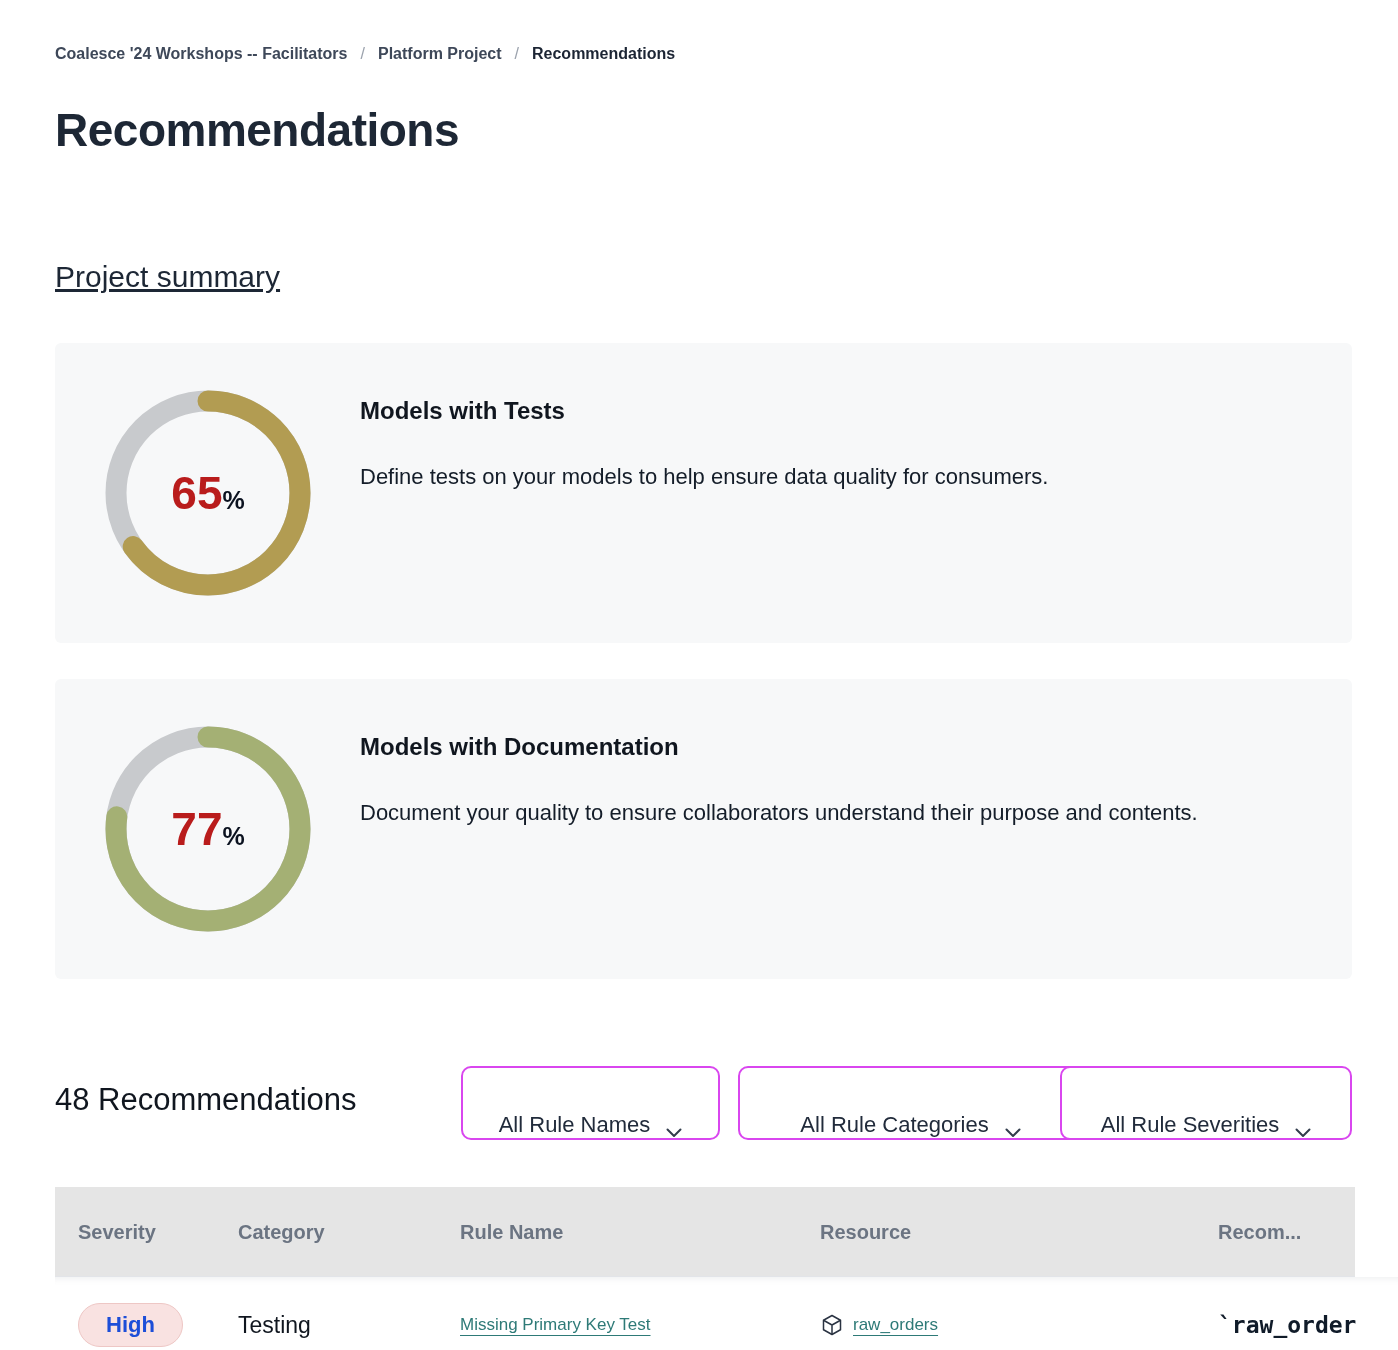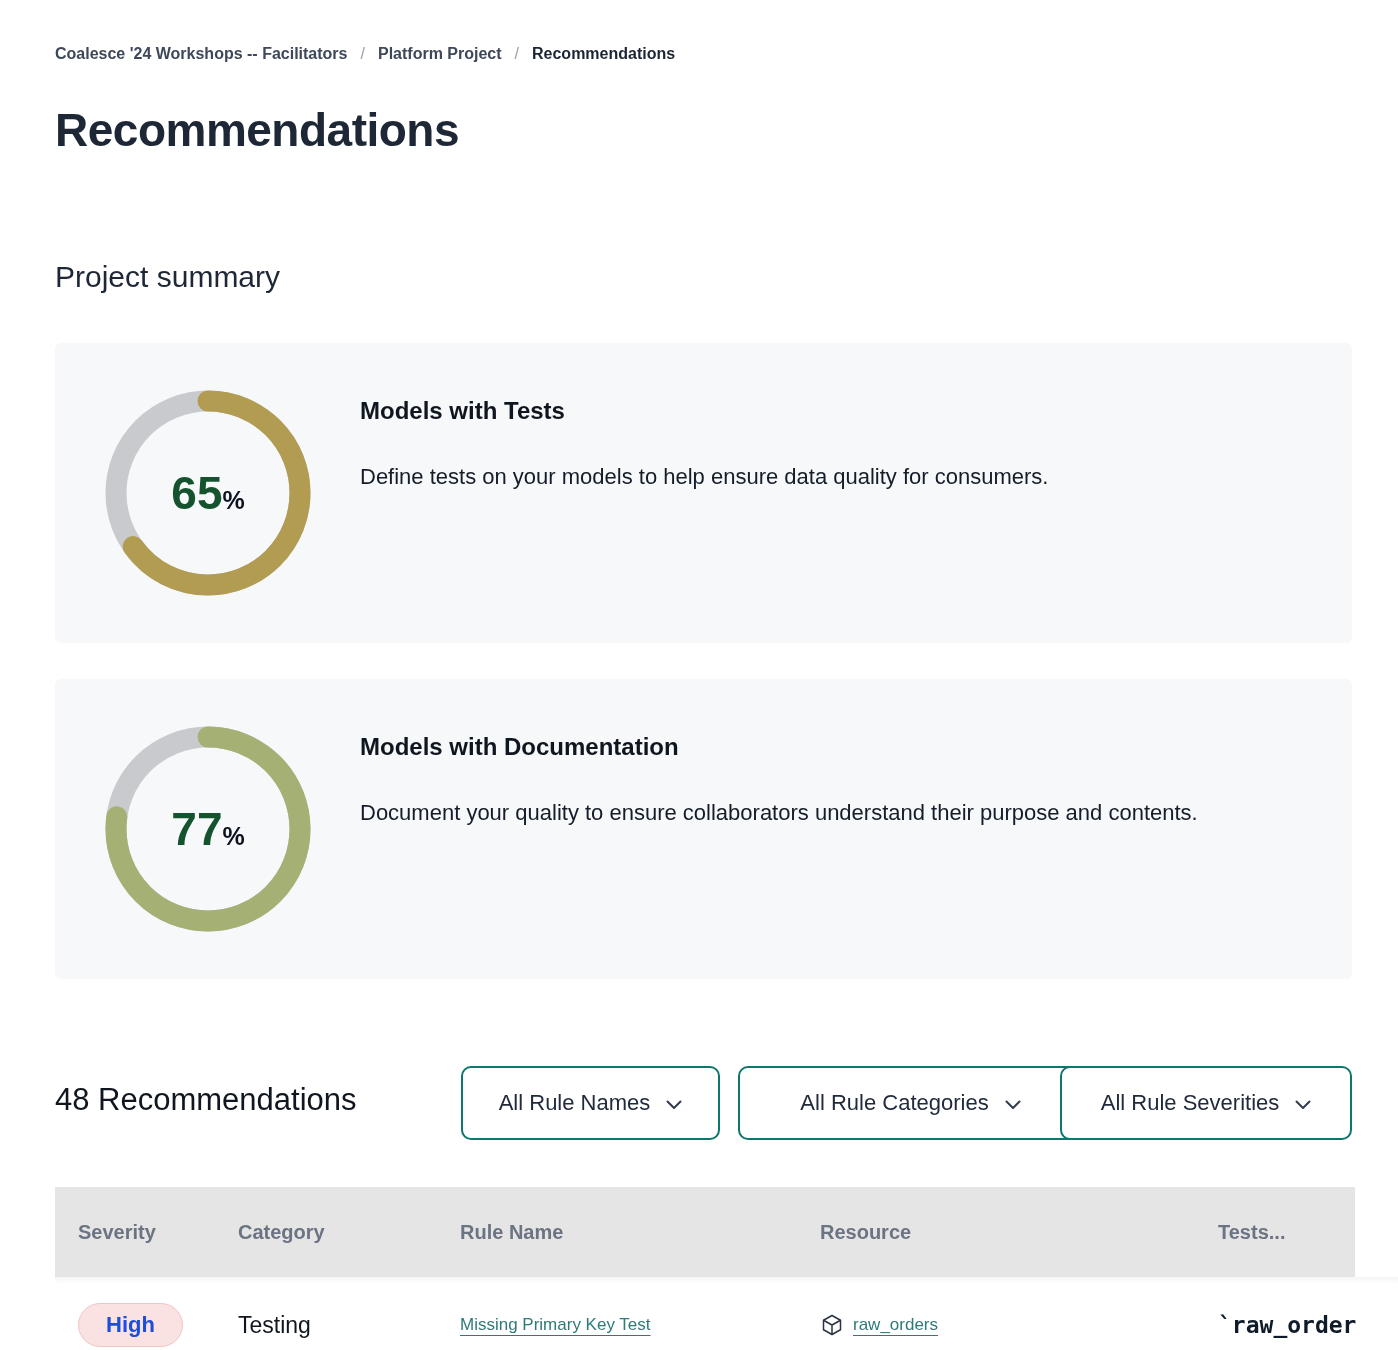--- a/index.html
+++ b/index.html
@@ -8,39 +8,39 @@
   .abs { position:absolute; }
 
   
   .breadcrumb { top:45px; left:55px; font-size:16px; font-weight:700; color:#3e4859;
     display:flex; align-items:center; }
   .crumb-sep { color:#9aa1ac; font-weight:400; margin:0 13px; }
   .crumb-current { color:#1c2534; }
 
   
   .page-title { top:103px; left:55px; font-size:46px; font-weight:600; color:#1d2735; letter-spacing:-0.5px; }
-  .section-heading { top:260px; left:55px; font-size:30px; font-weight:400; color:#1d2735; }
+  .section-heading { top:260px; left:55px; font-size:30px; font-weight:400; color:#1d2735;text-decoration:underline; }
 
   
   .card { left:55px; width:1297px; height:300px; background:#f7f8f9; border-radius:6px; }
   .card-1 { top:343px; }
   .card-2 { top:679px; }
   .ring-wrap { position:absolute; left:50px; top:47px; width:206px; height:206px; }
   .ring-wrap svg { display:block; }
   .ring-label { position:absolute; inset:0; display:flex; align-items:center; justify-content:center; }
-  .ring-number { font-size:46px; font-weight:700; color:#14532d; }
+  .ring-number { font-size:46px; font-weight:700; color:#b91c1c; }
   .ring-sign { font-size:25px; font-weight:700; color:#0b1220; align-self:center; margin-top:14px; }
   .card-title { position:absolute; left:305px; top:54px; font-size:24px; font-weight:700; color:#10161f; }
   .card-desc { position:absolute; left:305px; top:114px; font-size:22px; font-weight:400;
     color:#141d29; max-width:910px; line-height:40px; }
 
   
   .rec-heading { top:1082px; left:55px; font-size:31px; font-weight:400; color:#10161f; }
-  .filter-btn { top:1066px; height:74px; background:#ffffff; border:2px solid #0f766e; border-radius:10px;
-    display:flex; align-items:center; justify-content:center; gap:16px; font-size:22px; color:#212b3b;
+  .filter-btn { top:1066px; height:74px; background:#ffffff; border:2px solid #d946ef; border-radius:10px;
+    display:flex; align-items:flex-end; justify-content:center; gap:16px; font-size:22px; color:#212b3b;
     cursor:pointer; }
   .filter-1 { left:461px; width:259px; }
   .filter-2 { left:738px; width:345px; }
   .filter-3 { left:1060px; width:292px; }
   .chev { width:16px; height:10px; margin-top:3px; }
 
   
   .table-header { top:1187px; left:55px; width:1300px; height:90px; background:#e5e5e5;
     border-bottom:1px solid #e2e4e8; }
   .th-cell { position:absolute; top:0; height:90px; display:flex; align-items:center;
@@ -127,21 +127,21 @@
   <svg class="chev" viewBox="0 0 16 10">
     <polyline points="1.5,1.5 8,8 14.5,1.5" fill="none" stroke="#323c4c" stroke-width="2" stroke-linecap="round" stroke-linejoin="round"></polyline>
   </svg>
 </button>
 
 <div class="abs table-header">
   <div class="th-cell col-severity">Severity</div>
   <div class="th-cell col-category">Category</div>
   <div class="th-cell col-rule">Rule Name</div>
   <div class="th-cell col-resource">Resource</div>
-  <div class="th-cell col-recom">Tests...</div>
+  <div class="th-cell col-recom">Recom...</div>
 </div>
 
 <div class="abs table-row">
   <div class="td-cell col-severity">
     <span class="badge-high">High</span>
   </div>
   <div class="td-cell col-category">
     <span class="cell-text">Testing</span>
   </div>
   <div class="td-cell col-rule">

